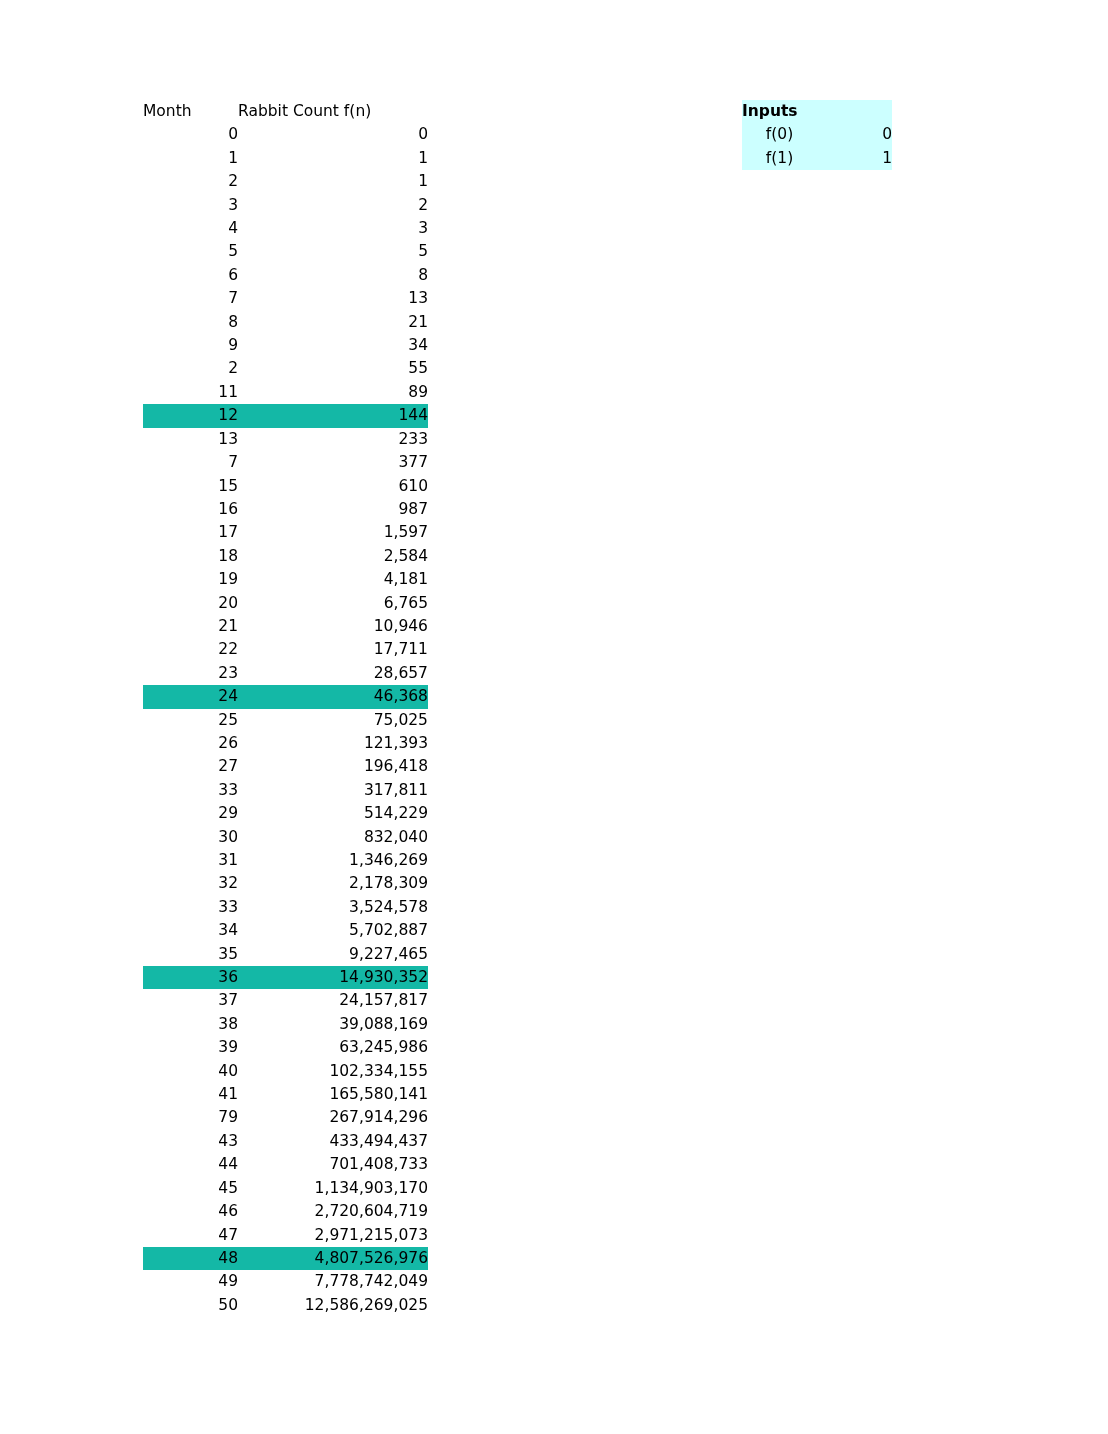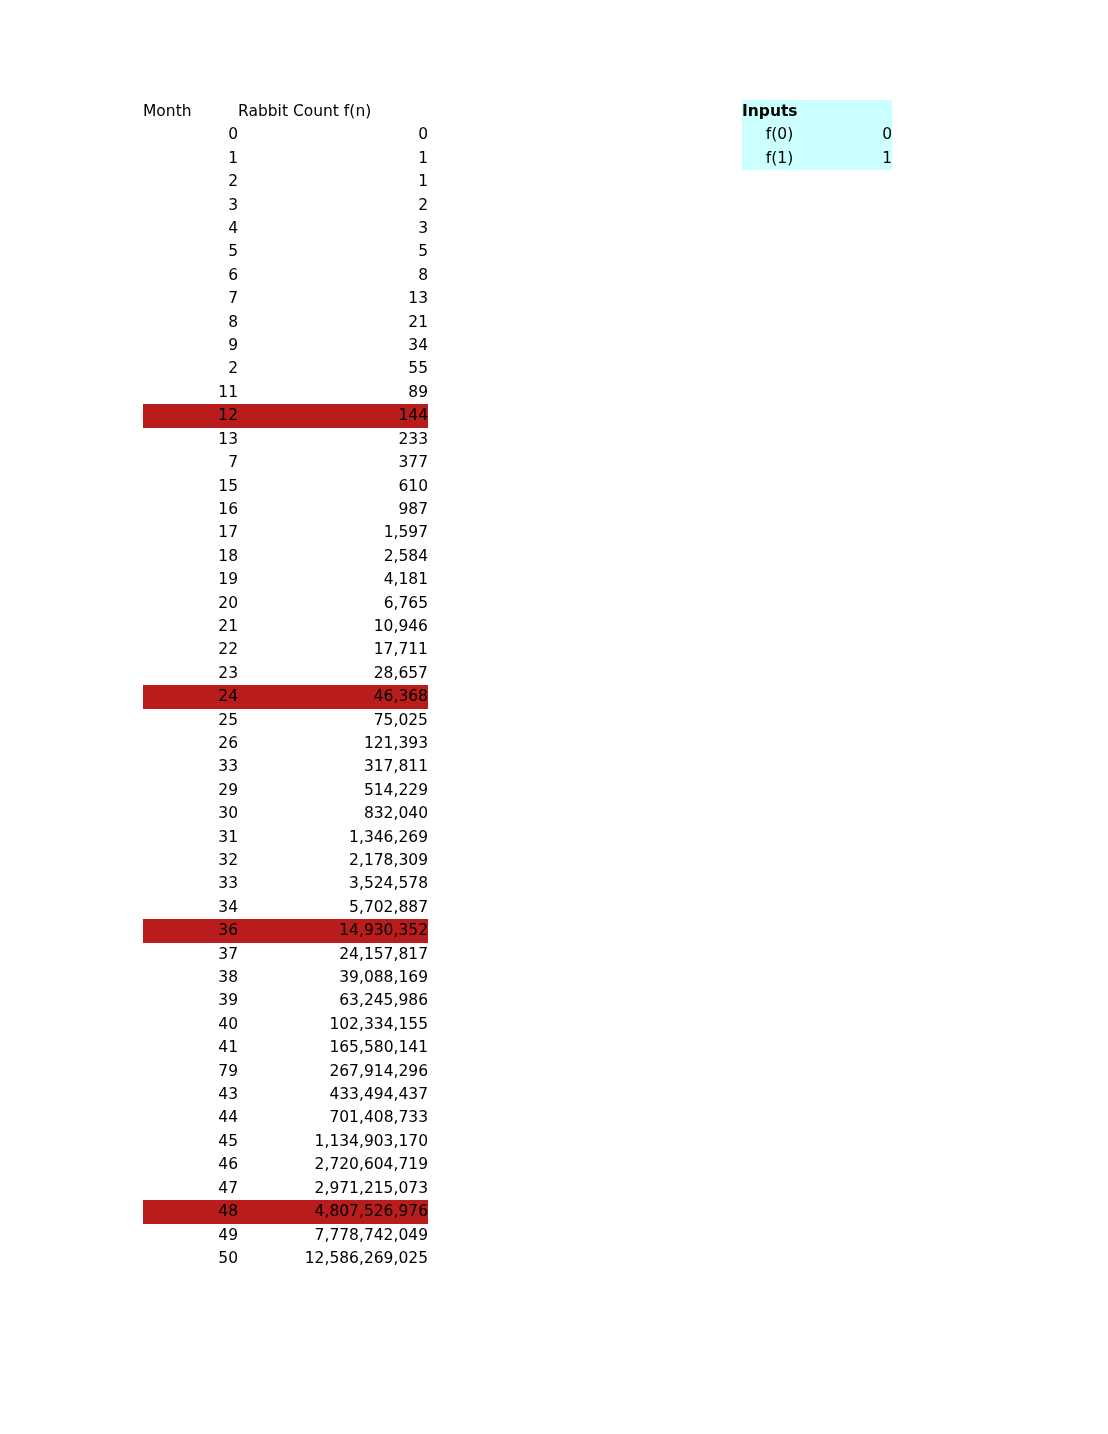--- a/index.html
+++ b/index.html
@@ -58,21 +58,21 @@
     width: 95px;
     text-align: right;
     padding-right: 4px;
   }
   td.count {
     width: 190px;
     text-align: right;
     padding-right: 3px;
   }
   tr.hl td {
-    background: #b91c1c;
+    background: #14b8a6;
   }
 
   
   .inputs-block {
     position: absolute;
     left: 731px;
     top: 100px;
     width: 150px;
   }
   table.inputs {
@@ -220,20 +220,24 @@
           </tr>
           <tr>
             <td class="month">25</td>
             <td class="count">75,025</td>
           </tr>
           <tr>
             <td class="month">26</td>
             <td class="count">121,393</td>
           </tr>
           <tr>
+            <td class="month">27</td>
+            <td class="count">196,418</td>
+          </tr>
+          <tr>
             <td class="month">33</td>
             <td class="count">317,811</td>
           </tr>
           <tr>
             <td class="month">29</td>
             <td class="count">514,229</td>
           </tr>
           <tr>
             <td class="month">30</td>
             <td class="count">832,040</td>
@@ -246,20 +250,24 @@
             <td class="month">32</td>
             <td class="count">2,178,309</td>
           </tr>
           <tr>
             <td class="month">33</td>
             <td class="count">3,524,578</td>
           </tr>
           <tr>
             <td class="month">34</td>
             <td class="count">5,702,887</td>
+          </tr>
+          <tr>
+            <td class="month">35</td>
+            <td class="count">9,227,465</td>
           </tr>
           <tr class="hl">
             <td class="month">36</td>
             <td class="count">14,930,352</td>
           </tr>
           <tr>
             <td class="month">37</td>
             <td class="count">24,157,817</td>
           </tr>
           <tr>

